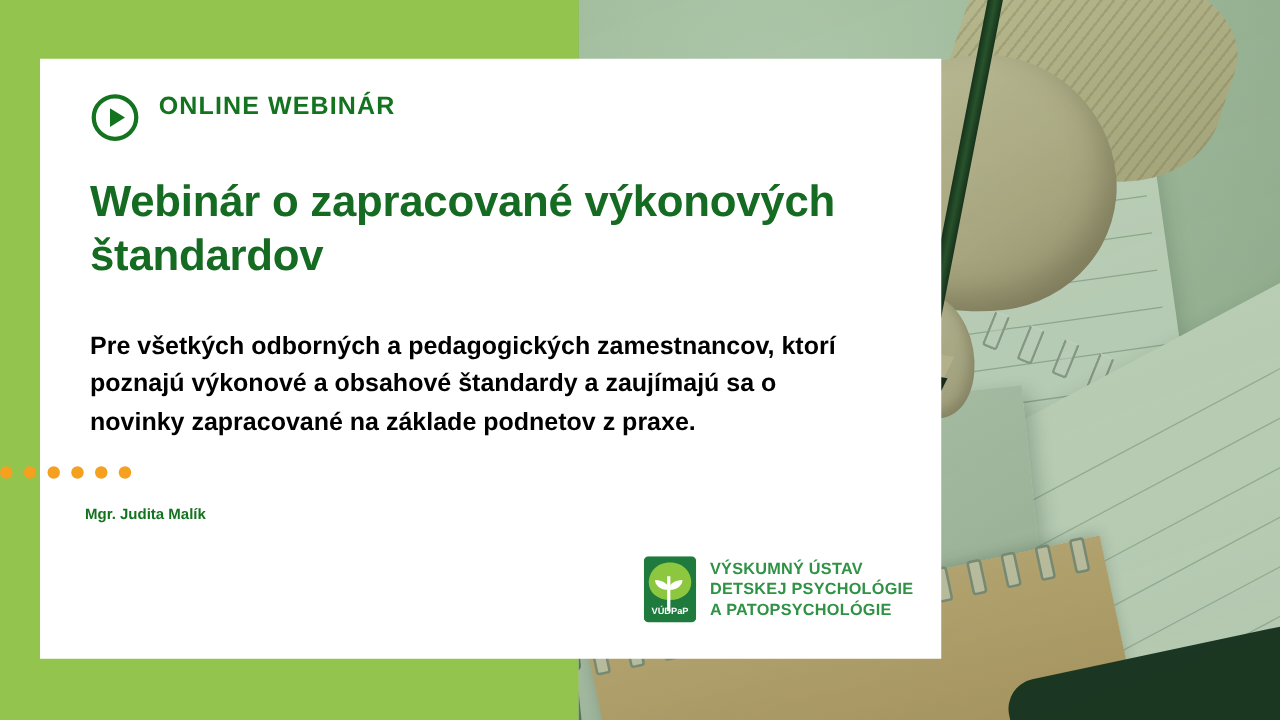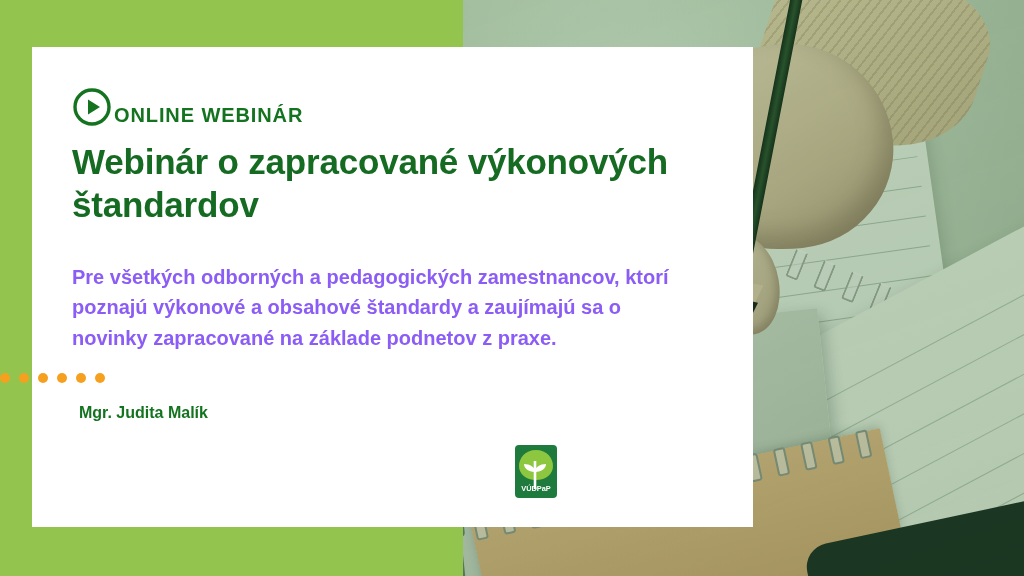--- a/index.html
+++ b/index.html
@@ -265,24 +265,24 @@
     height: 10px;
     border-radius: 50%;
     background: #f5a11f;
     flex: 0 0 auto;
   }
 
   
   .eyebrow {
     position: absolute;
     left: 40px;
-    top: 40px;
+    top: 27px;
     display: flex;
-    align-items: flex-end;
-    gap: 2px;
+    align-items: flex-start;
+    gap: 15px;
   }
   .play-icon {
     width: 40px;
     height: 40px;
     flex: 0 0 auto;
     display: block;
   }
   .eyebrow-text {
     font-size: 20px;
     font-weight: bold;
@@ -306,28 +306,28 @@
 
   .lead {
     position: absolute;
     left: 40px;
     top: 215px;
     width: 630px;
     margin: 0;
     font-size: 20px;
     line-height: 1.52;
     font-weight: bold;
-    color: #8b5cf6;
+    color: #000000;
   }
 
   .speaker {
     position: absolute;
-    left: 47px;
+    left: 36px;
     top: 357px;
-    font-size: 16px;
+    font-size: 12px;
     font-weight: bold;
     color: #14731f;
   }
 
   
   .logo {
     position: absolute;
     left: 483px;
     top: 398px;
     display: flex;
@@ -450,20 +450,25 @@
 
     <div class="logo">
       <svg class="logo-mark" viewBox="0 0 42 53">
         <rect x="0" y="0" width="42" height="53" rx="4" fill="#1f7a3d"></rect>
         <path d="M21 5 C32 5 38 13 38 21 C38 29 31 35 21 35 C11 35 4 29 4 21 C4 13 10 5 21 5 Z" fill="#8dc63f"></path>
         <path d="M20 16 L20 44" stroke="#ffffff" stroke-width="2.6" fill="none"></path>
         <path d="M20 27 C13 27 9 23 9 19 C15 19 20 22 20 27 Z" fill="#ffffff"></path>
         <path d="M20 27 C27 27 31 23 31 19 C25 19 20 22 20 27 Z" fill="#ffffff"></path>
         <text x="21" y="46" text-anchor="middle" font-family="Liberation Sans, sans-serif" font-size="7.4" font-weight="bold" fill="#ffffff">VÚDPaP</text>
       </svg>
+      <div class="logo-text">
+        <div>VÝSKUMNÝ ÚSTAV</div>
+        <div>DETSKEJ PSYCHOLÓGIE</div>
+        <div>A PATOPSYCHOLÓGIE</div>
+      </div>
     </div>
 
   </div>
 
   <div class="dots">
     <span class="dot"></span>
     <span class="dot"></span>
     <span class="dot"></span>
     <span class="dot"></span>
     <span class="dot"></span>

